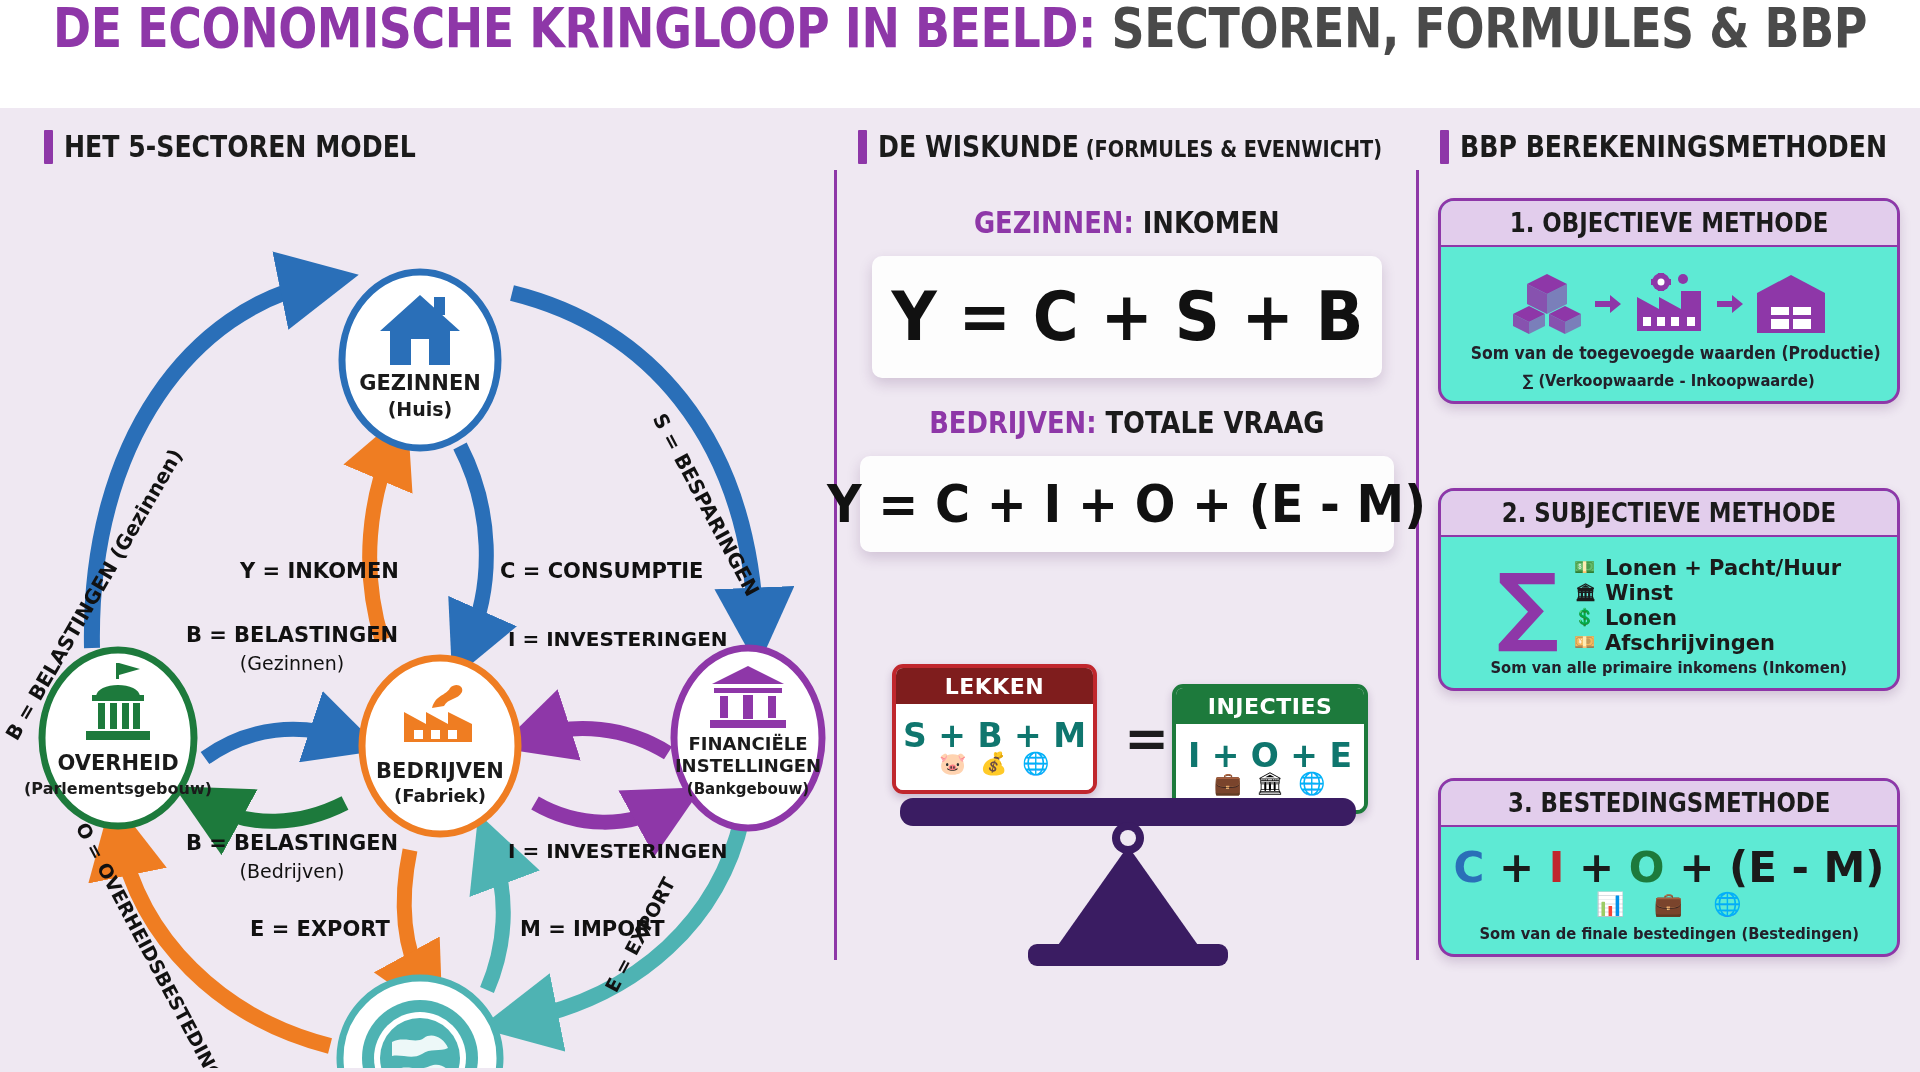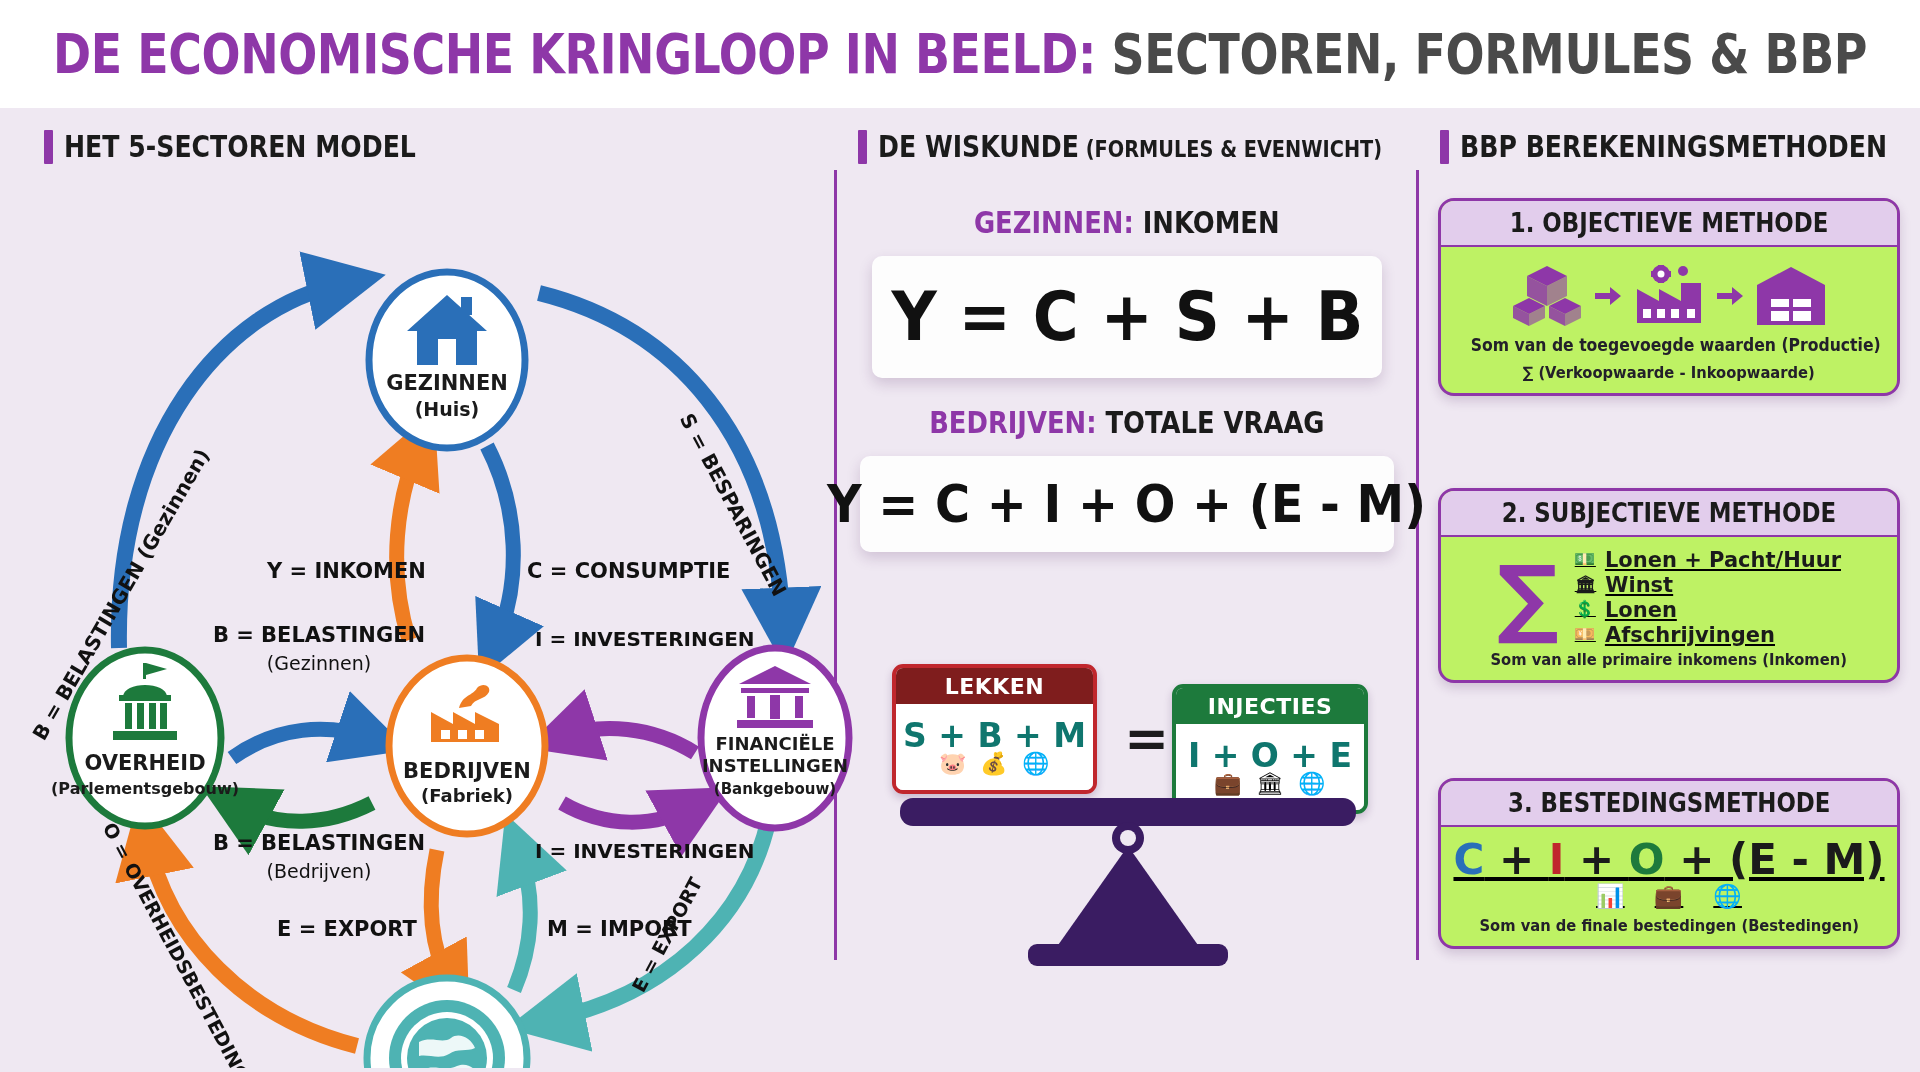--- a/index.html
+++ b/index.html
@@ -8,21 +8,21 @@
     font-family: "Liberation Sans", sans-serif;
     background: #ffffff;
     overflow: hidden;
   }
   #root { position: relative; width: 1920px; height: 1072px; background: #efe8f2; }
 
   
   .titlebar {
     position: absolute; left: 0; top: 0; width: 1920px; height: 108px;
     background: #ffffff;
-    display: flex; align-items: center; justify-content: center;
+    display: flex; align-items: flex-start; justify-content: center;
   }
   .title {
     font-family: "DejaVu Sans", sans-serif;
     font-weight: bold;
     font-size: 56px;
     letter-spacing: -0.5px;
     transform: scaleX(0.82);
     transform-origin: center;
     white-space: nowrap;
     line-height: 1;
@@ -50,21 +50,21 @@
     font-family: "DejaVu Sans", sans-serif; font-weight: bold;
     font-size: 30px; color: #1b1b1b; transform: scaleX(0.84);
     transform-origin: left center; line-height: 1;
   }
   .sechead .txt .sub { font-size: 23px; }
   #sh-left  { left: 44px;  top: 22px; }
   #sh-mid   { left: 22px;  top: 22px; }
   #sh-right { left: 22px;  top: 22px; }
 
   
-  #diagram { position: absolute; left: 0; top: 70px; width: 836px; height: 890px; margin-left: 27px; }
+  #diagram { position: absolute; left: 0; top: 70px; width: 836px; height: 890px; }
   #diagram svg { display:block; }
 
   .nodeLabel { font-family:"DejaVu Sans", sans-serif; font-weight:bold; }
 
   
   .m-subtitle {
     position: absolute; width: 582px; text-align: center;
     font-family: "DejaVu Sans", sans-serif; font-weight: bold;
     font-size: 30px; line-height: 1; white-space: nowrap;
   }
@@ -115,33 +115,33 @@
 
   .equalsign {
     position:absolute; font-family:"DejaVu Sans", sans-serif; font-weight:bold;
     font-size:54px; color:#1b1b1b; line-height:1;
   }
 
   
   .method {
     position: absolute; left: 20px; width: 462px;
     border: 3px solid #8e37a8; border-radius: 16px; overflow: hidden;
-    background: #bef264;
+    background: #5eead4;
     box-shadow: 0 5px 11px rgba(70,30,90,0.18);
   }
   .method .mhdr {
     background: #e2cdec; height: 46px;
     display:flex; align-items:center; justify-content:center;
     border-bottom: 2px solid #8e37a8;
   }
   .method .mhdr span {
     font-family:"DejaVu Sans", sans-serif; font-weight:bold; font-size:26px;
     color:#1b1b1b; display:inline-block; transform: scaleX(0.88); white-space:nowrap;
   }
-  .method .mbody { padding: 10px 12px 10px; text-decoration: underline; }
+  .method .mbody { padding: 18px 12px 10px; }
   .mcaption {
     text-align:center; font-family:"DejaVu Sans", sans-serif; font-weight:bold;
     font-size: 17px; color:#23202a; line-height:1.25; white-space:nowrap;
   }
   .mcaption.small { font-size: 16px; }
   .mcaption > span { display:inline-block; transform: scaleX(0.92); }
 
   .flowrow { display:flex; align-items:center; justify-content:center; gap:12px; height: 78px; }
   .sigmarow { display:flex; align-items:center; justify-content:center; gap:16px; padding: 2px 0 4px; }
   .sigma {

